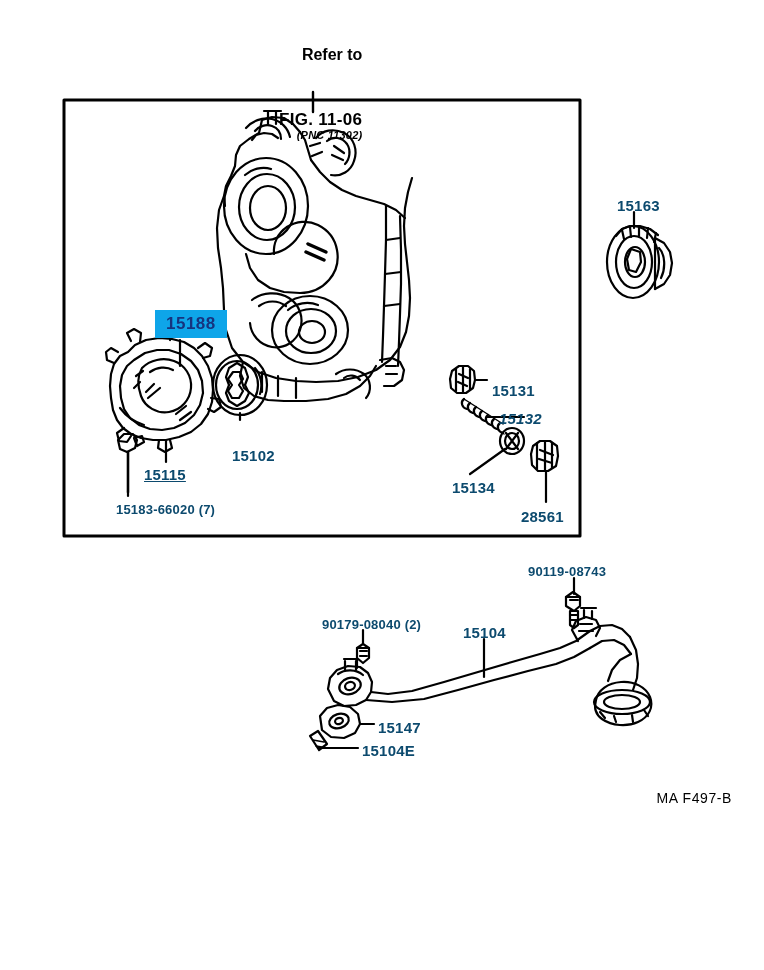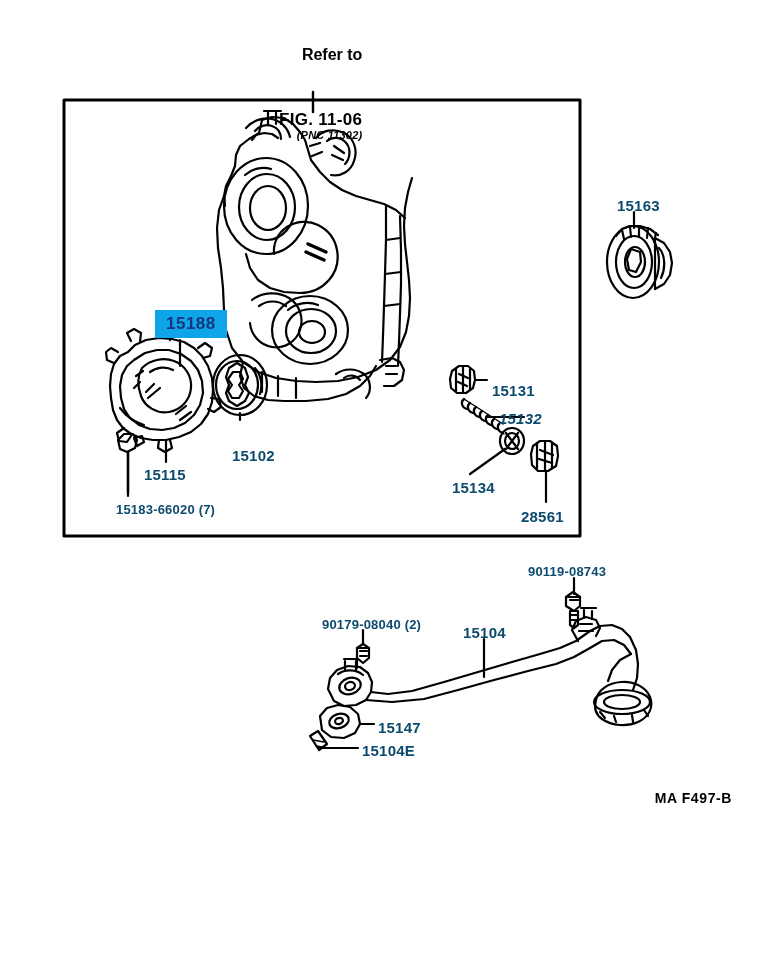--- a/index.html
+++ b/index.html
@@ -39,21 +39,21 @@
     font-weight:bold;
     font-size:17px;
     letter-spacing:0.5px;
     padding:5px 11px 6px 11px;
     line-height:1;
   }
 
   
   .footer-code{
     position:absolute;right:32px;top:790px;
-    font-size:14px;font-weight:bold;letter-spacing:0.6px;
+    font-size:14px;font-weight:normal;letter-spacing:0.6px;
   }
 </style>
 </head>
 <body>
 
 <div class="canvas">
 
   <svg class="art" viewBox="0 0 764 970">
     <g fill="none" stroke="#000" stroke-width="2.2" stroke-linejoin="round" stroke-linecap="round">
 
@@ -321,21 +321,21 @@
     <div class="r1">Refer to</div>
     <div class="r2">FIG. 11-06</div>
     <div class="r3">(PNC 11302)</div>
   </div>
 
   <div class="chip" style="left:155px;top:310px;">15188</div>
 
   <div id="label-layer">
       <div class="lbl sz-mid" style="left: 617px; top: 198px;">15163</div>
       <div class="lbl sz-mid" style="left: 232px; top: 424px; margin-top: 24px;">15102</div>
-      <div class="lbl sz-mid" style="left: 144px; top: 467px;">15115</div>
+      <div class="lbl sz-mid" style="left: 144px; top: 467px; text-decoration: underline;">15115</div>
       <div class="lbl sz-sm" style="left: 88px; top: 503px; margin-left: 28px;">15183-66020 (7)</div>
       <div class="lbl sz-mid" style="left: 492px; top: 383px;">15131</div>
       <div class="lbl sz-mid" style="left: 499px; top: 411px; font-style: italic;">15132</div>
       <div class="lbl sz-mid" style="left: 452px; top: 480px;">15134</div>
       <div class="lbl sz-mid" style="left: 521px; top: 509px;">28561</div>
       <div class="lbl sz-sm" style="left: 528px; top: 565px;">90119-08743</div>
       <div class="lbl sz-sm" style="left: 322px; top: 618px;">90179-08040 (2)</div>
       <div class="lbl sz-mid" style="left: 463px; top: 625px;">15104</div>
       <div class="lbl sz-mid" style="left: 378px; top: 720px;">15147</div>
       <div class="lbl sz-mid" style="left: 362px; top: 743px;">15104E</div>

